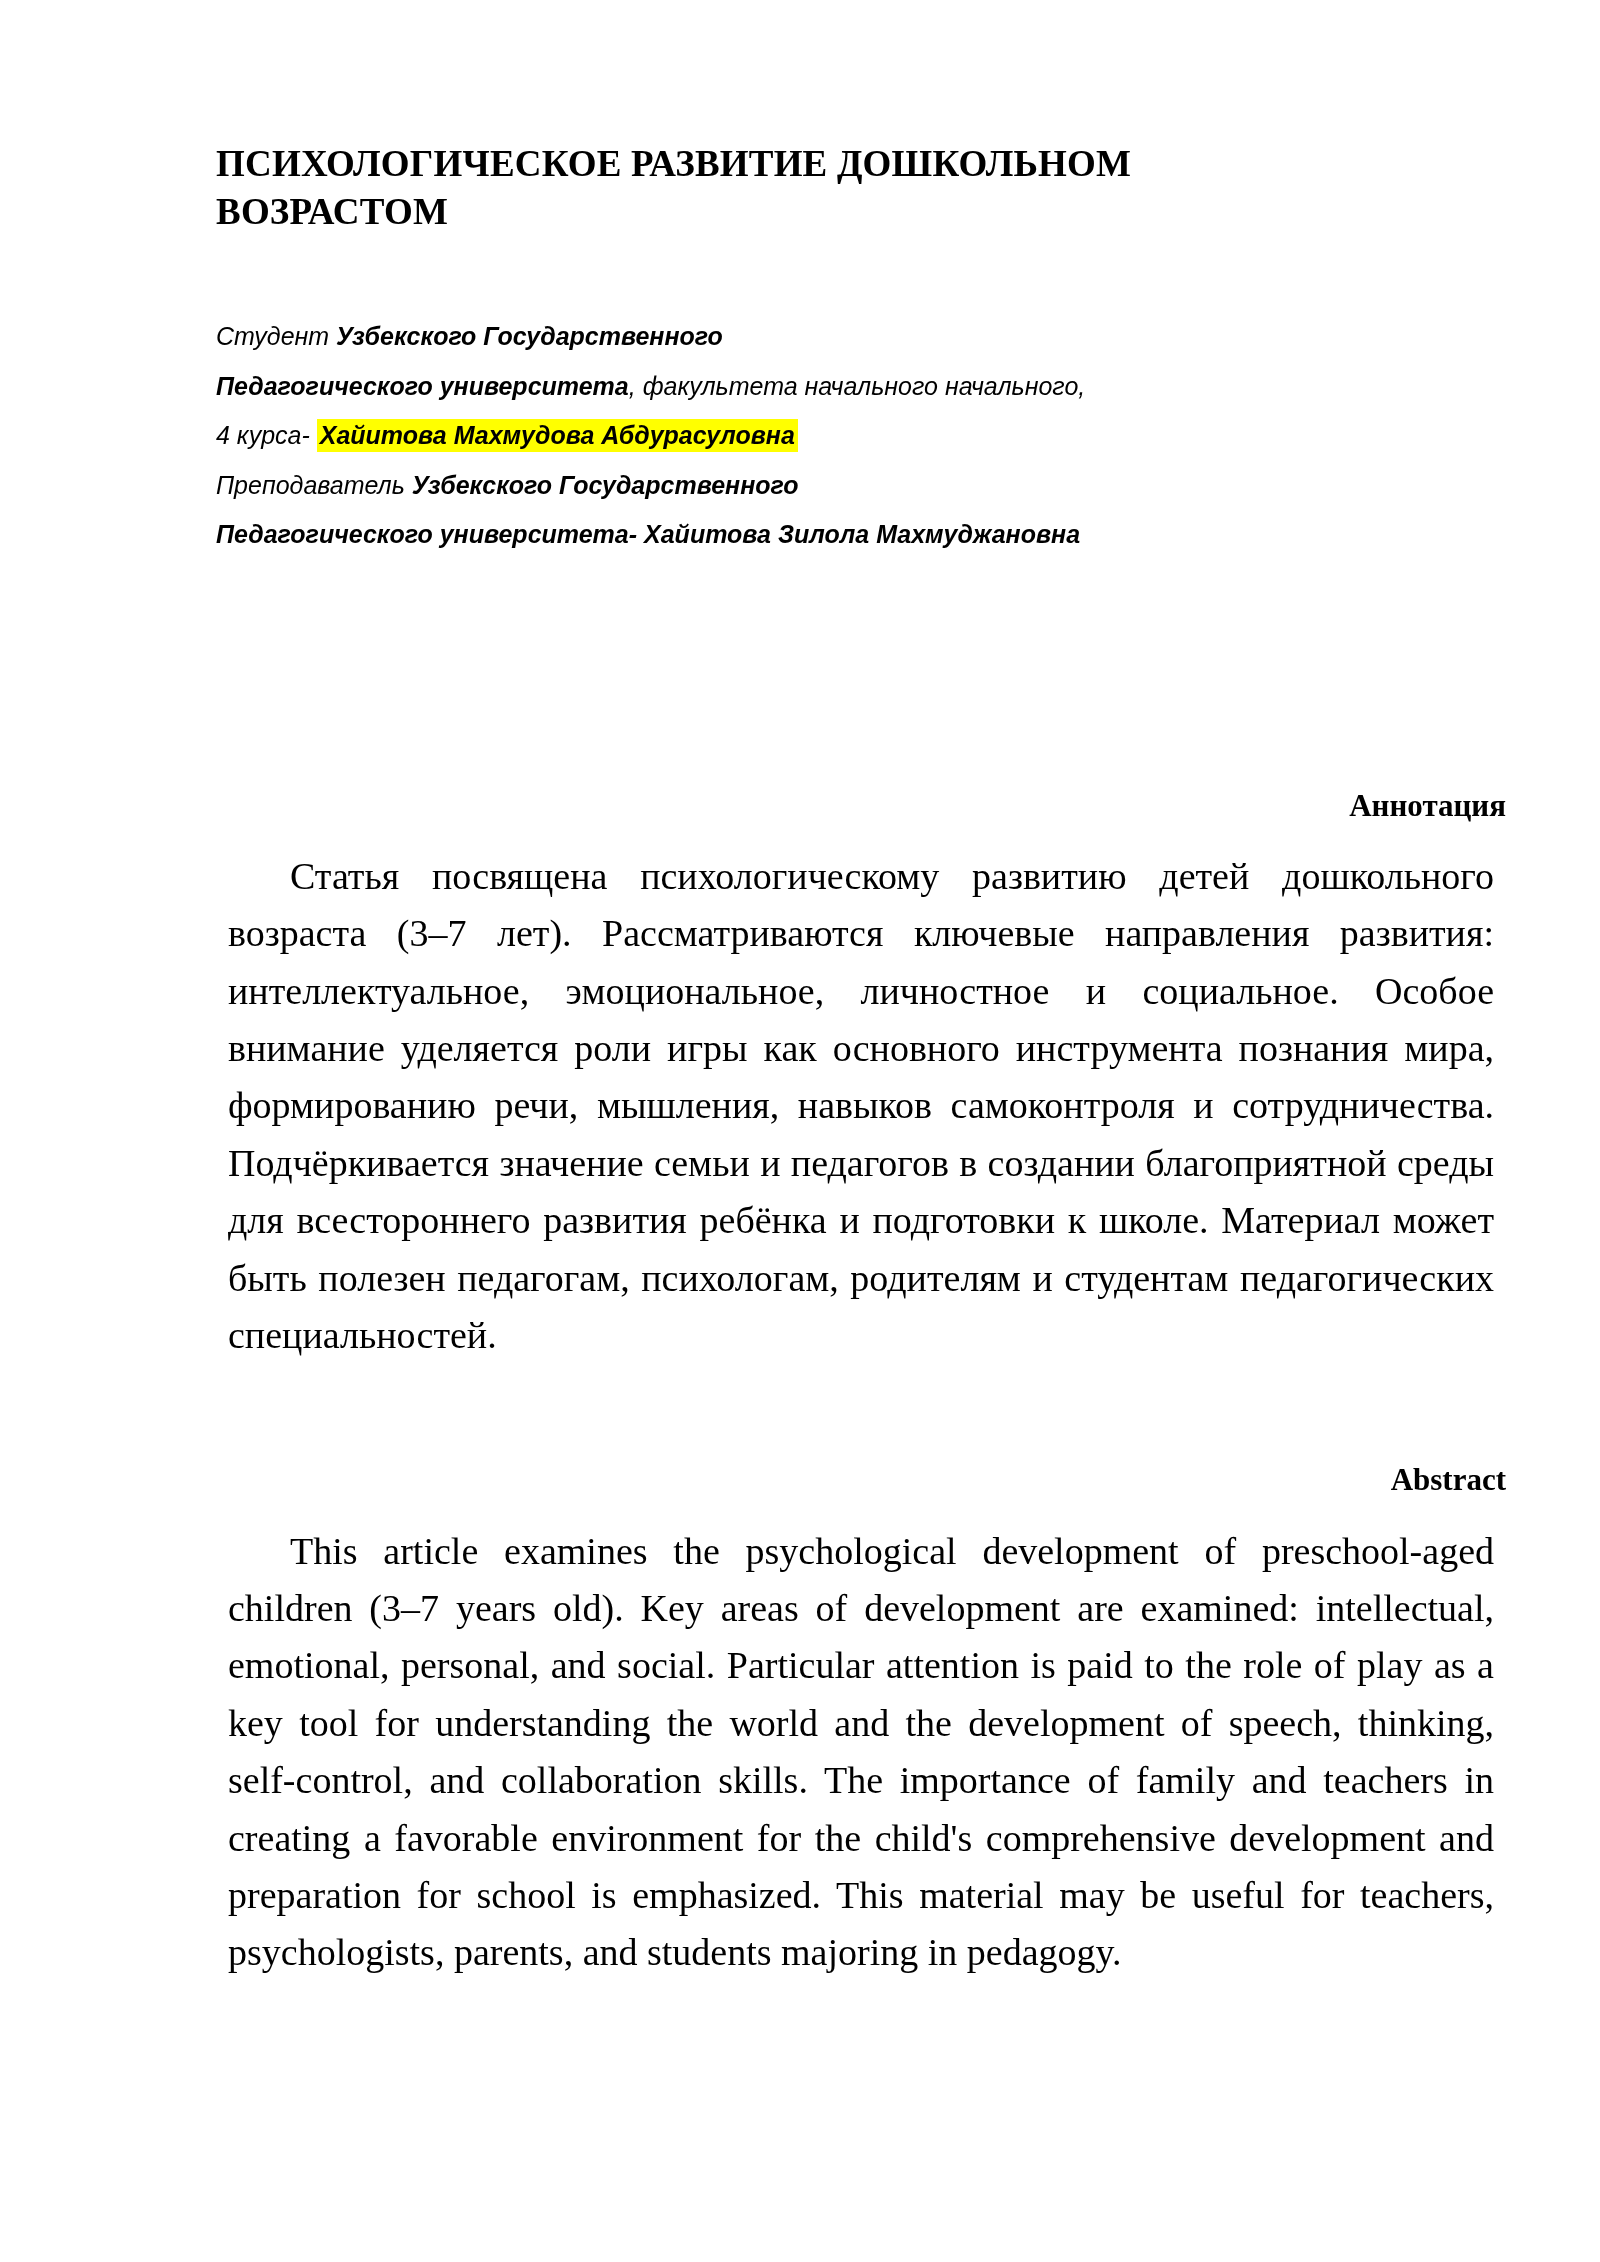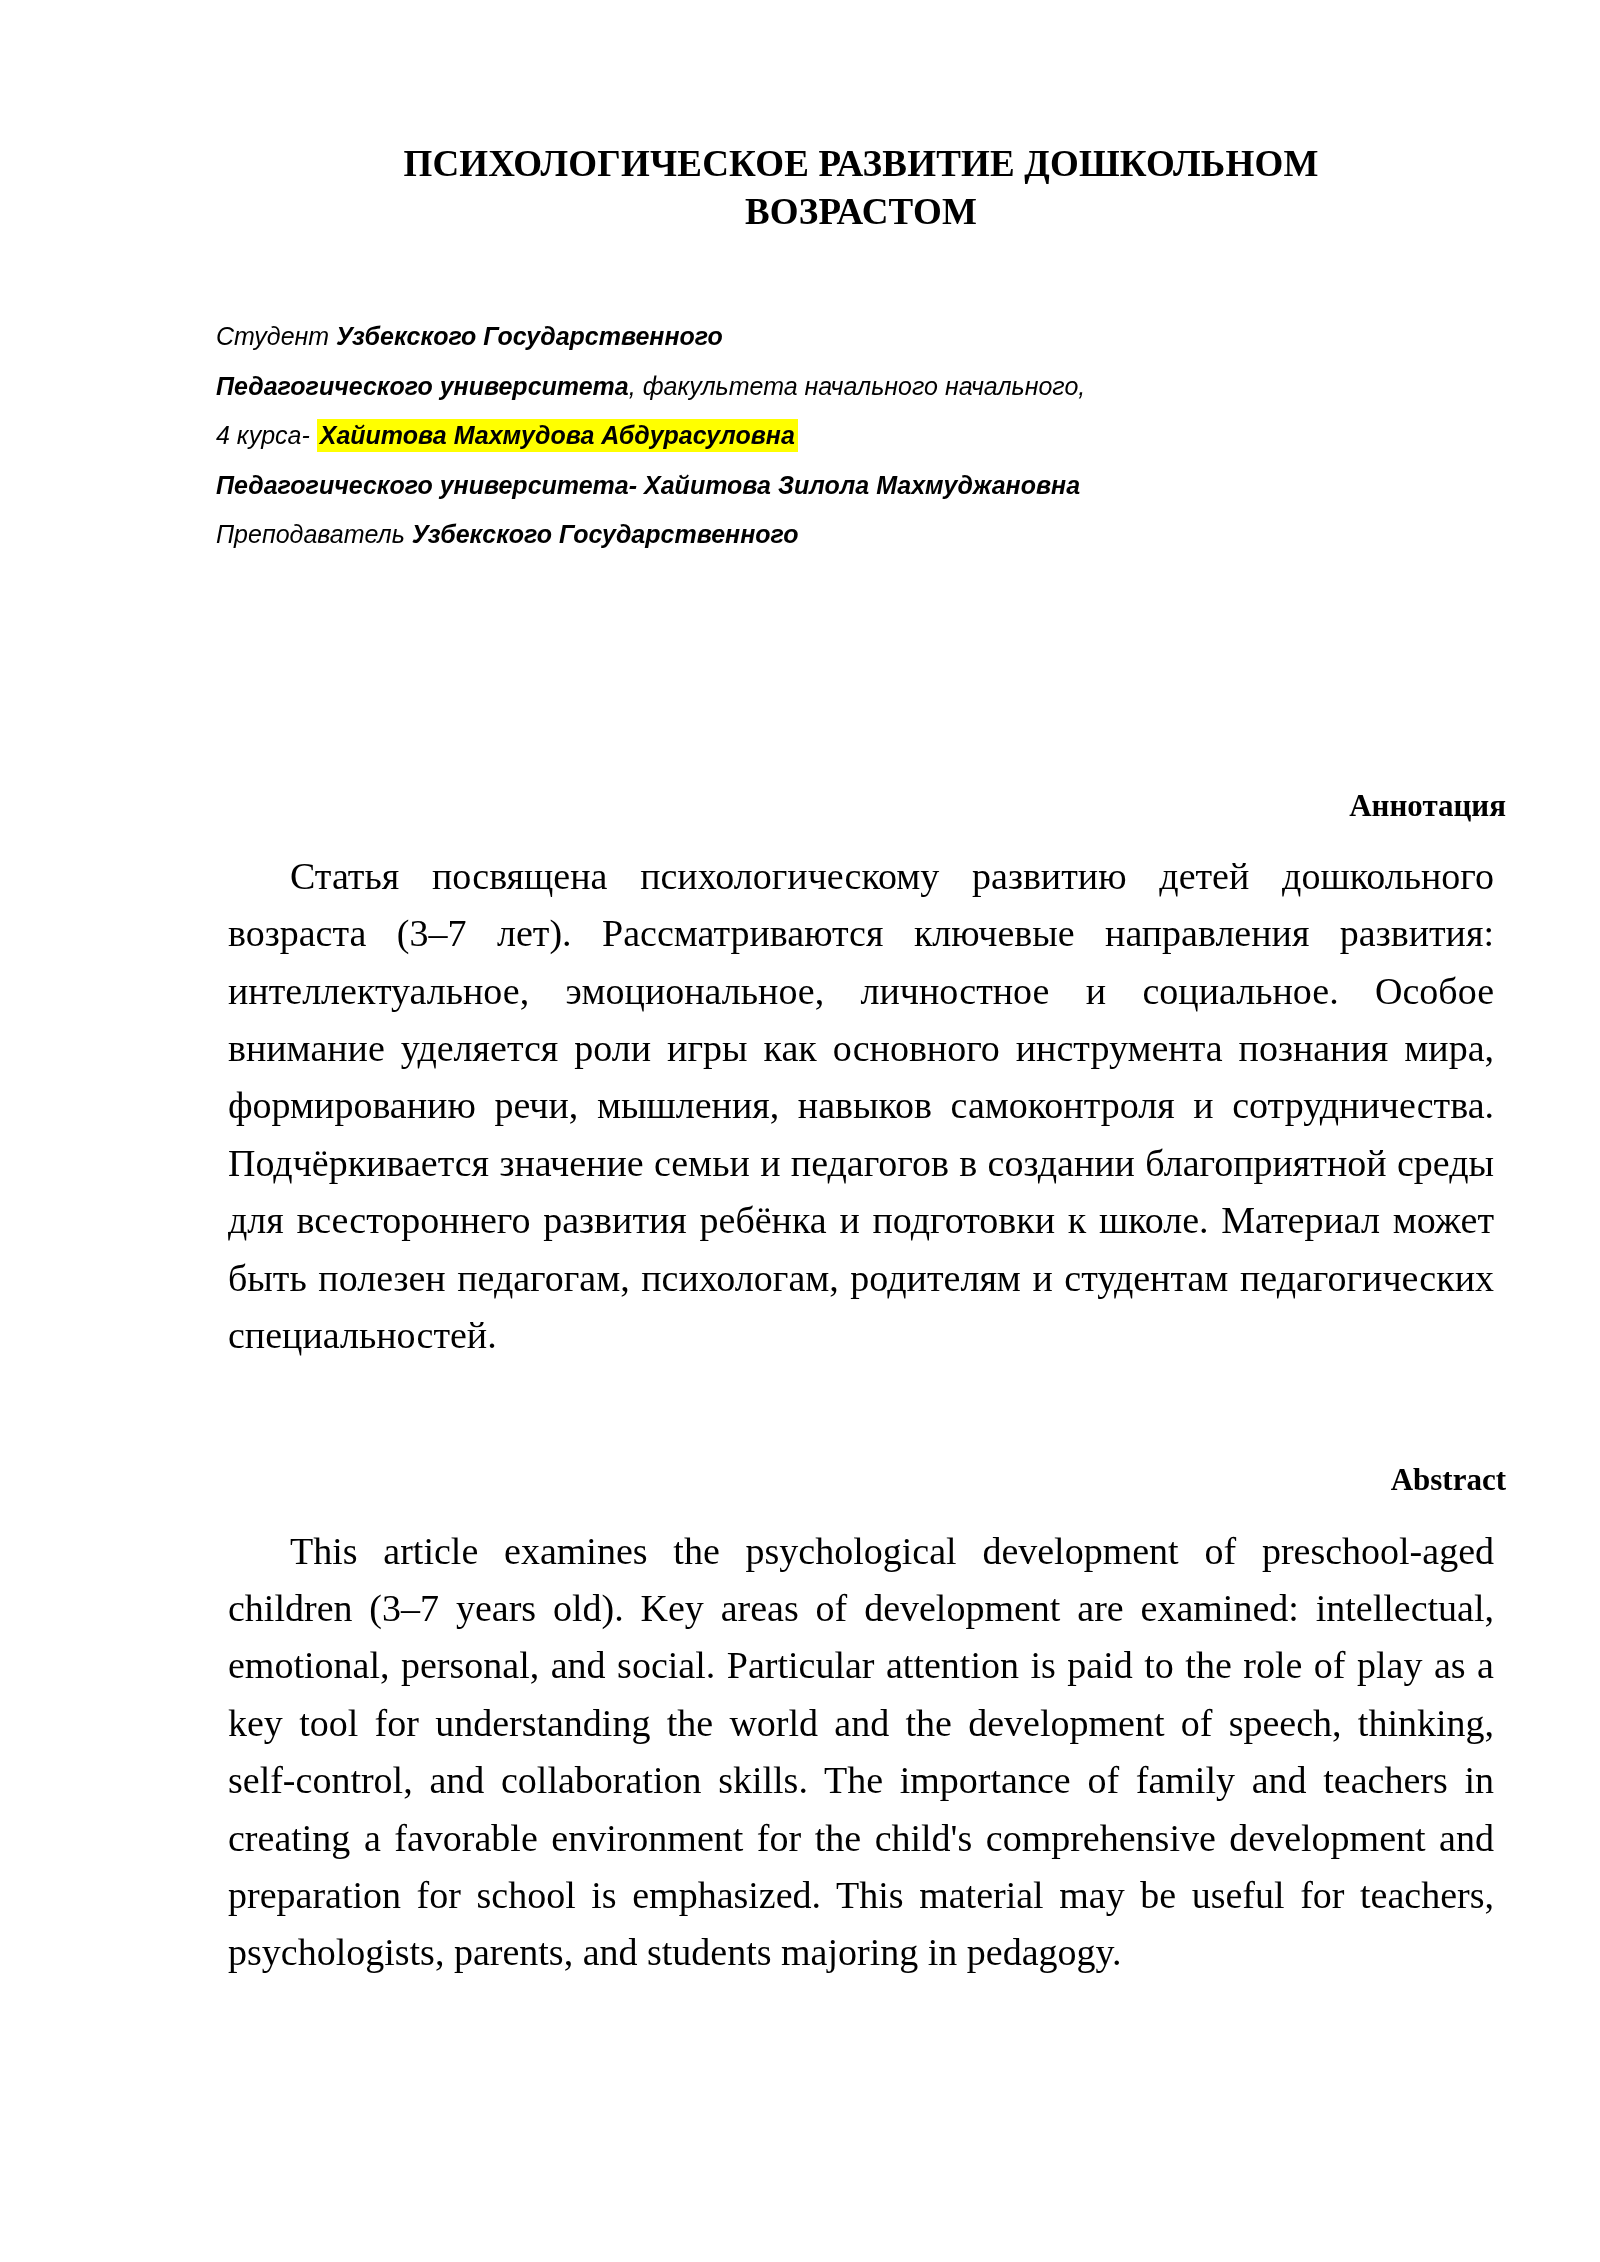--- a/index.html
+++ b/index.html
@@ -33,21 +33,20 @@
   }
 
   
   .doc-title {
     margin: 0;
     padding-top: 140px;
     font-family: "Liberation Serif", "DejaVu Serif", serif;
     font-weight: bold;
     font-size: 37px;
     line-height: 1.30;
-    text-align: center;
     letter-spacing: 0.2px;
   }
   .doc-title .tline {
     display: block;
   }
 
   
   .author-block {
     margin-top: 76px;
     font-family: Liberation Sans, sans-serif;
@@ -119,22 +118,22 @@
 
     <h1 class="doc-title">
       <span class="tline">ПСИХОЛОГИЧЕСКОЕ РАЗВИТИЕ ДОШКОЛЬНОМ</span>
       <span class="tline">ВОЗРАСТОМ</span>
     </h1>
 
     <div class="author-block">
       <span class="aline"><span>Студент </span><span class="b">Узбекского Государственного</span></span>
       <span class="aline"><span class="b">Педагогического университета</span><span>, факультета начального начального,</span></span>
       <span class="aline"><span>4 курса- </span><span class="hl">Хайитова Махмудова Абдурасуловна</span></span>
+      <span class="aline"><span>Преподаватель </span><span class="b">Узбекского Государственного</span></span>
       <span class="aline"><span class="b">Педагогического университета- Хайитова Зилола Махмуджановна</span></span>
-      <span class="aline"><span>Преподаватель </span><span class="b">Узбекского Государственного</span></span>
     </div>
 
     <h2 class="section-heading heading-annotation">Аннотация</h2>
     <p class="body-par par-annotation">Статья посвящена психологическому развитию детей дошкольного возраста (3–7 лет). Рассматриваются ключевые направления развития: интеллектуальное, эмоциональное, личностное и социальное. Особое внимание уделяется роли игры как основного инструмента познания мира, формированию речи, мышления, навыков самоконтроля и сотрудничества. Подчёркивается значение семьи и педагогов в создании благоприятной среды для всестороннего развития ребёнка и подготовки к школе. Материал может быть полезен педагогам, психологам, родителям и студентам педагогических специальностей.</p>
 
 
     <h2 class="section-heading heading-abstract">Abstract</h2>
     <p class="body-par par-abstract">This article examines the psychological development of preschool-aged children (3–7 years old). Key areas of development are examined: intellectual, emotional, personal, and social. Particular attention is paid to the role of play as a key tool for understanding the world and the development of speech, thinking, self-control, and collaboration skills. The importance of family and teachers in creating a favorable environment for the child's comprehensive development and preparation for school is emphasized. This material may be useful for teachers, psychologists, parents, and students majoring in pedagogy.</p>
 
   </div>

